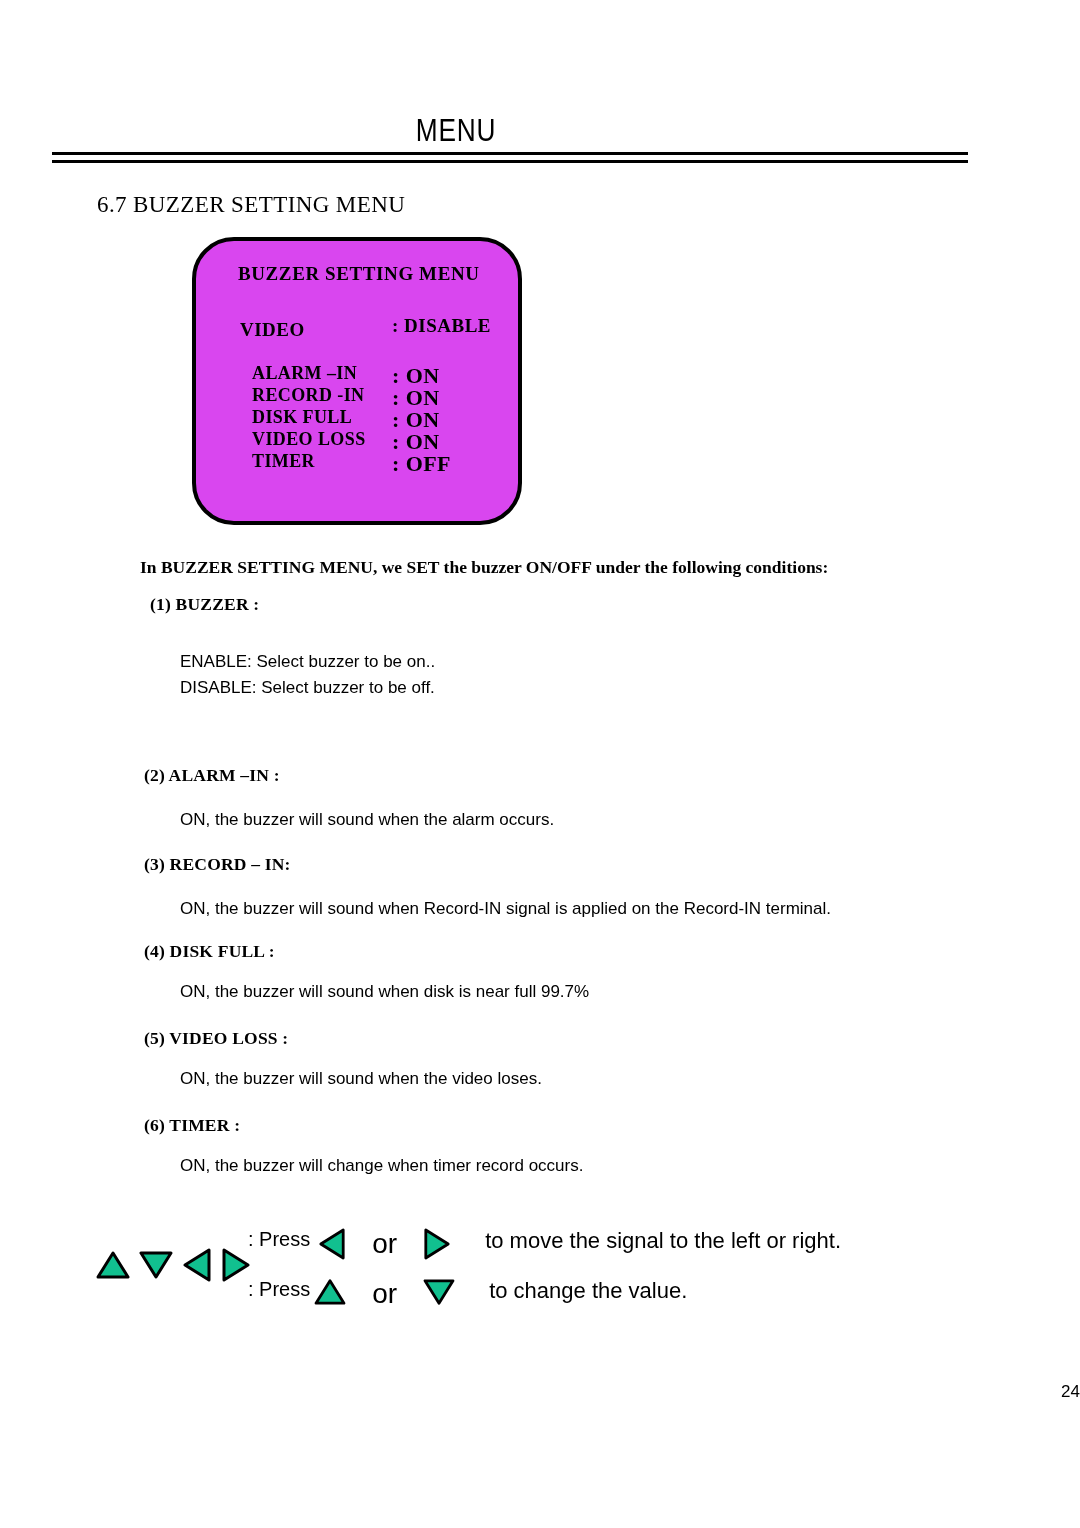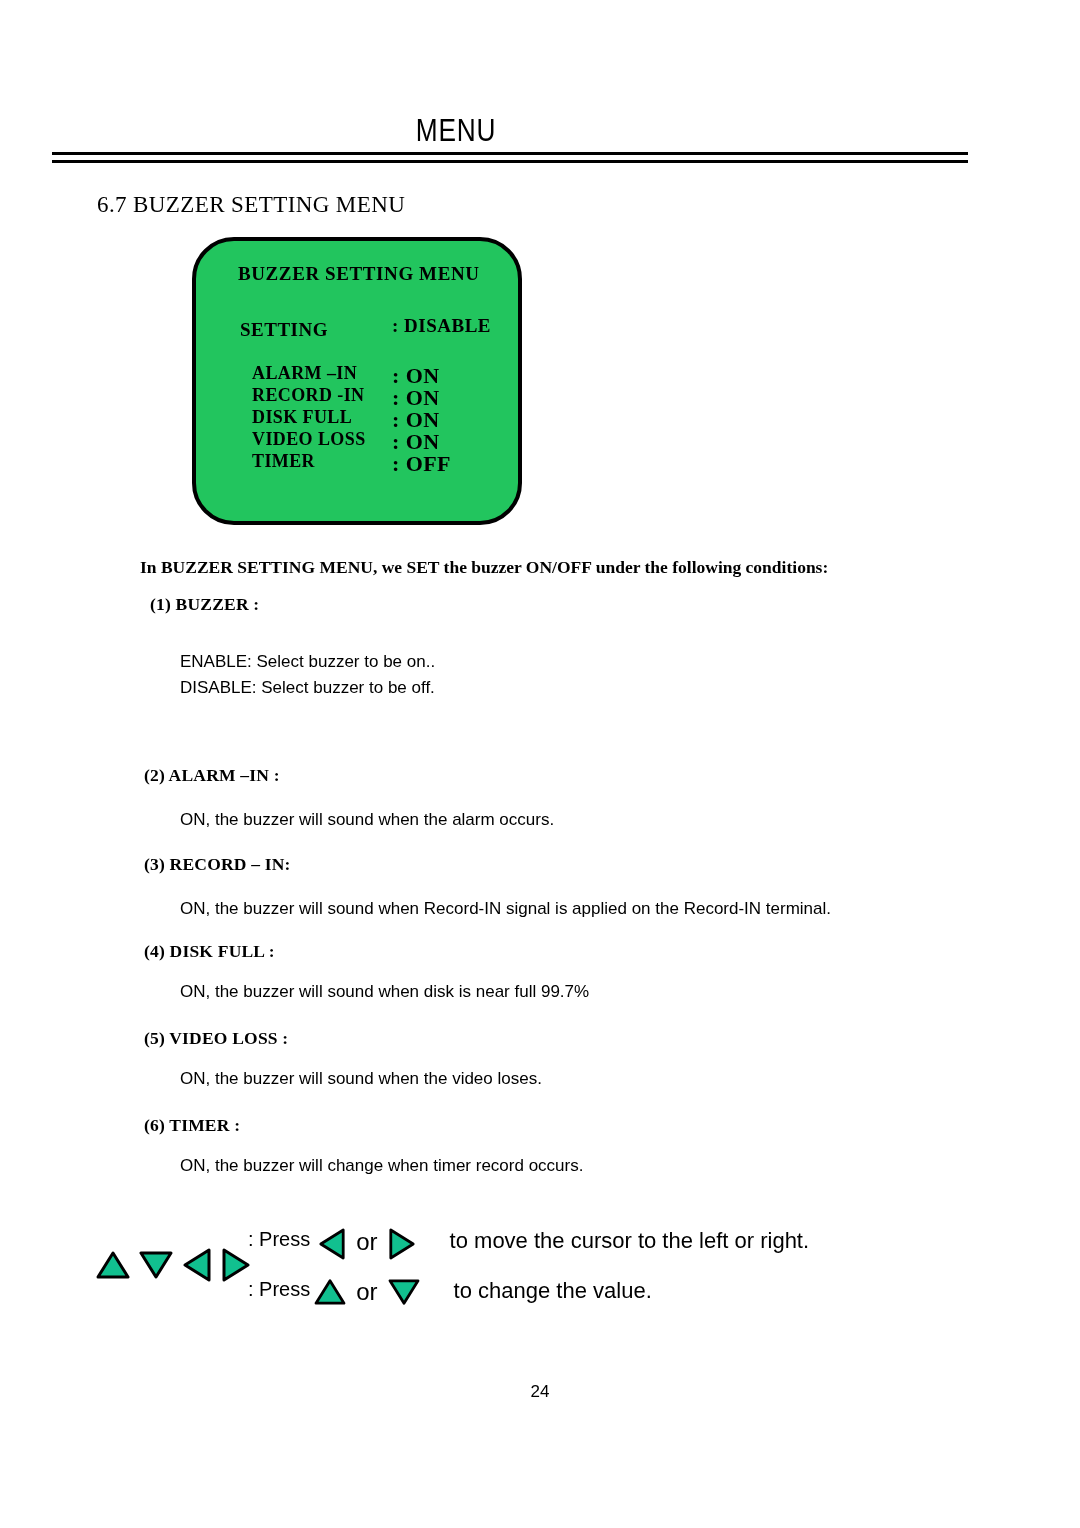--- a/index.html
+++ b/index.html
@@ -61,21 +61,21 @@
   
   .osd-box {
     position: absolute;
     left: 192px;
     top: 237px;
     width: 330px;
     height: 288px;
     border: 4px solid #000000;
     border-radius: 42px;
     box-sizing: border-box;
-    background: #22c55e;
+    background: #d946ef;
   }
   .osd-title {
     position: absolute;
     left: 42px;
     top: 22px;
     font-family: "Liberation Serif", serif;
     font-weight: bold;
     font-size: 19px;
     letter-spacing: 0.6px;
     white-space: nowrap;
@@ -187,42 +187,42 @@
     align-items: flex-start;
     height: 50px;
     white-space: nowrap;
   }
   .legend-line .colon-press {
     font-family: "Liberation Sans", sans-serif;
     font-size: 20px;
   }
   .legend-line .or {
     font-family: "Liberation Sans", sans-serif;
-    font-size: 24px;
-    margin: 0 10px;
+    font-size: 28px;
+    margin: 0 26px;
   }
   .legend-line .tail {
     font-family: "Liberation Sans", sans-serif;
     font-size: 22px;
     margin-left: 34px;
   }
   .tri {
     display: inline-block;
     flex: none;
     line-height: 0;
   }
   .tri svg { display: block; }
 
   
   .page-number {
     position: absolute;
     left: 0;
     top: 1382px;
     width: 1080px;
-    text-align: center;
+    text-align: right;
     font-family: "Liberation Sans", sans-serif;
     font-size: 17px;
   }
 </style>
 </head>
 <body>
 
 <div class="page-header">
   <div class="header-title">MENU</div>
   <div class="header-rules">
@@ -231,21 +231,21 @@
     <div class="rule"></div>
   </div>
 </div>
 
 <div class="section-heading">6.7 BUZZER SETTING MENU</div>
 
 <div class="osd-box">
   <div class="osd-title">BUZZER  SETTING  MENU</div>
 
   <div class="osd-primary">
-    <span class="lbl">SETTING</span>
+    <span class="lbl">VIDEO</span>
     <span class="val">: DISABLE</span>
   </div>
 
   <div class="osd-rows">
     <div class="osd-row">
       <span class="lbl">ALARM –IN</span>
       <span class="val">: ON</span>
     </div>
     <div class="osd-row">
       <span class="lbl">RECORD -IN</span>
@@ -320,21 +320,21 @@
         <svg width="28" height="32" viewBox="0 0 30 34">
             <polygon points="3,17 27,2 27,32" fill="#11C08F" stroke="#000000" stroke-width="3" stroke-linejoin="round"></polygon>
           </svg>
       </span>
       <span class="or">or</span>
       <span class="tri">
         <svg width="28" height="32" viewBox="0 0 30 34">
             <polygon points="27,17 3,2 3,32" fill="#11C08F" stroke="#000000" stroke-width="3" stroke-linejoin="round"></polygon>
           </svg>
       </span>
-      <span class="tail">to move the cursor to the left or right.</span>
+      <span class="tail">to move the signal to the left or right.</span>
     </div>
 
     <div class="legend-line">
       <span class="colon-press">: Press</span>
       <span class="tri" style="margin-left:4px;">
         <svg width="32" height="28" viewBox="0 0 34 30">
             <polygon points="17,3 32,27 2,27" fill="#11C08F" stroke="#000000" stroke-width="3" stroke-linejoin="round"></polygon>
           </svg>
       </span>
       <span class="or">or</span>

